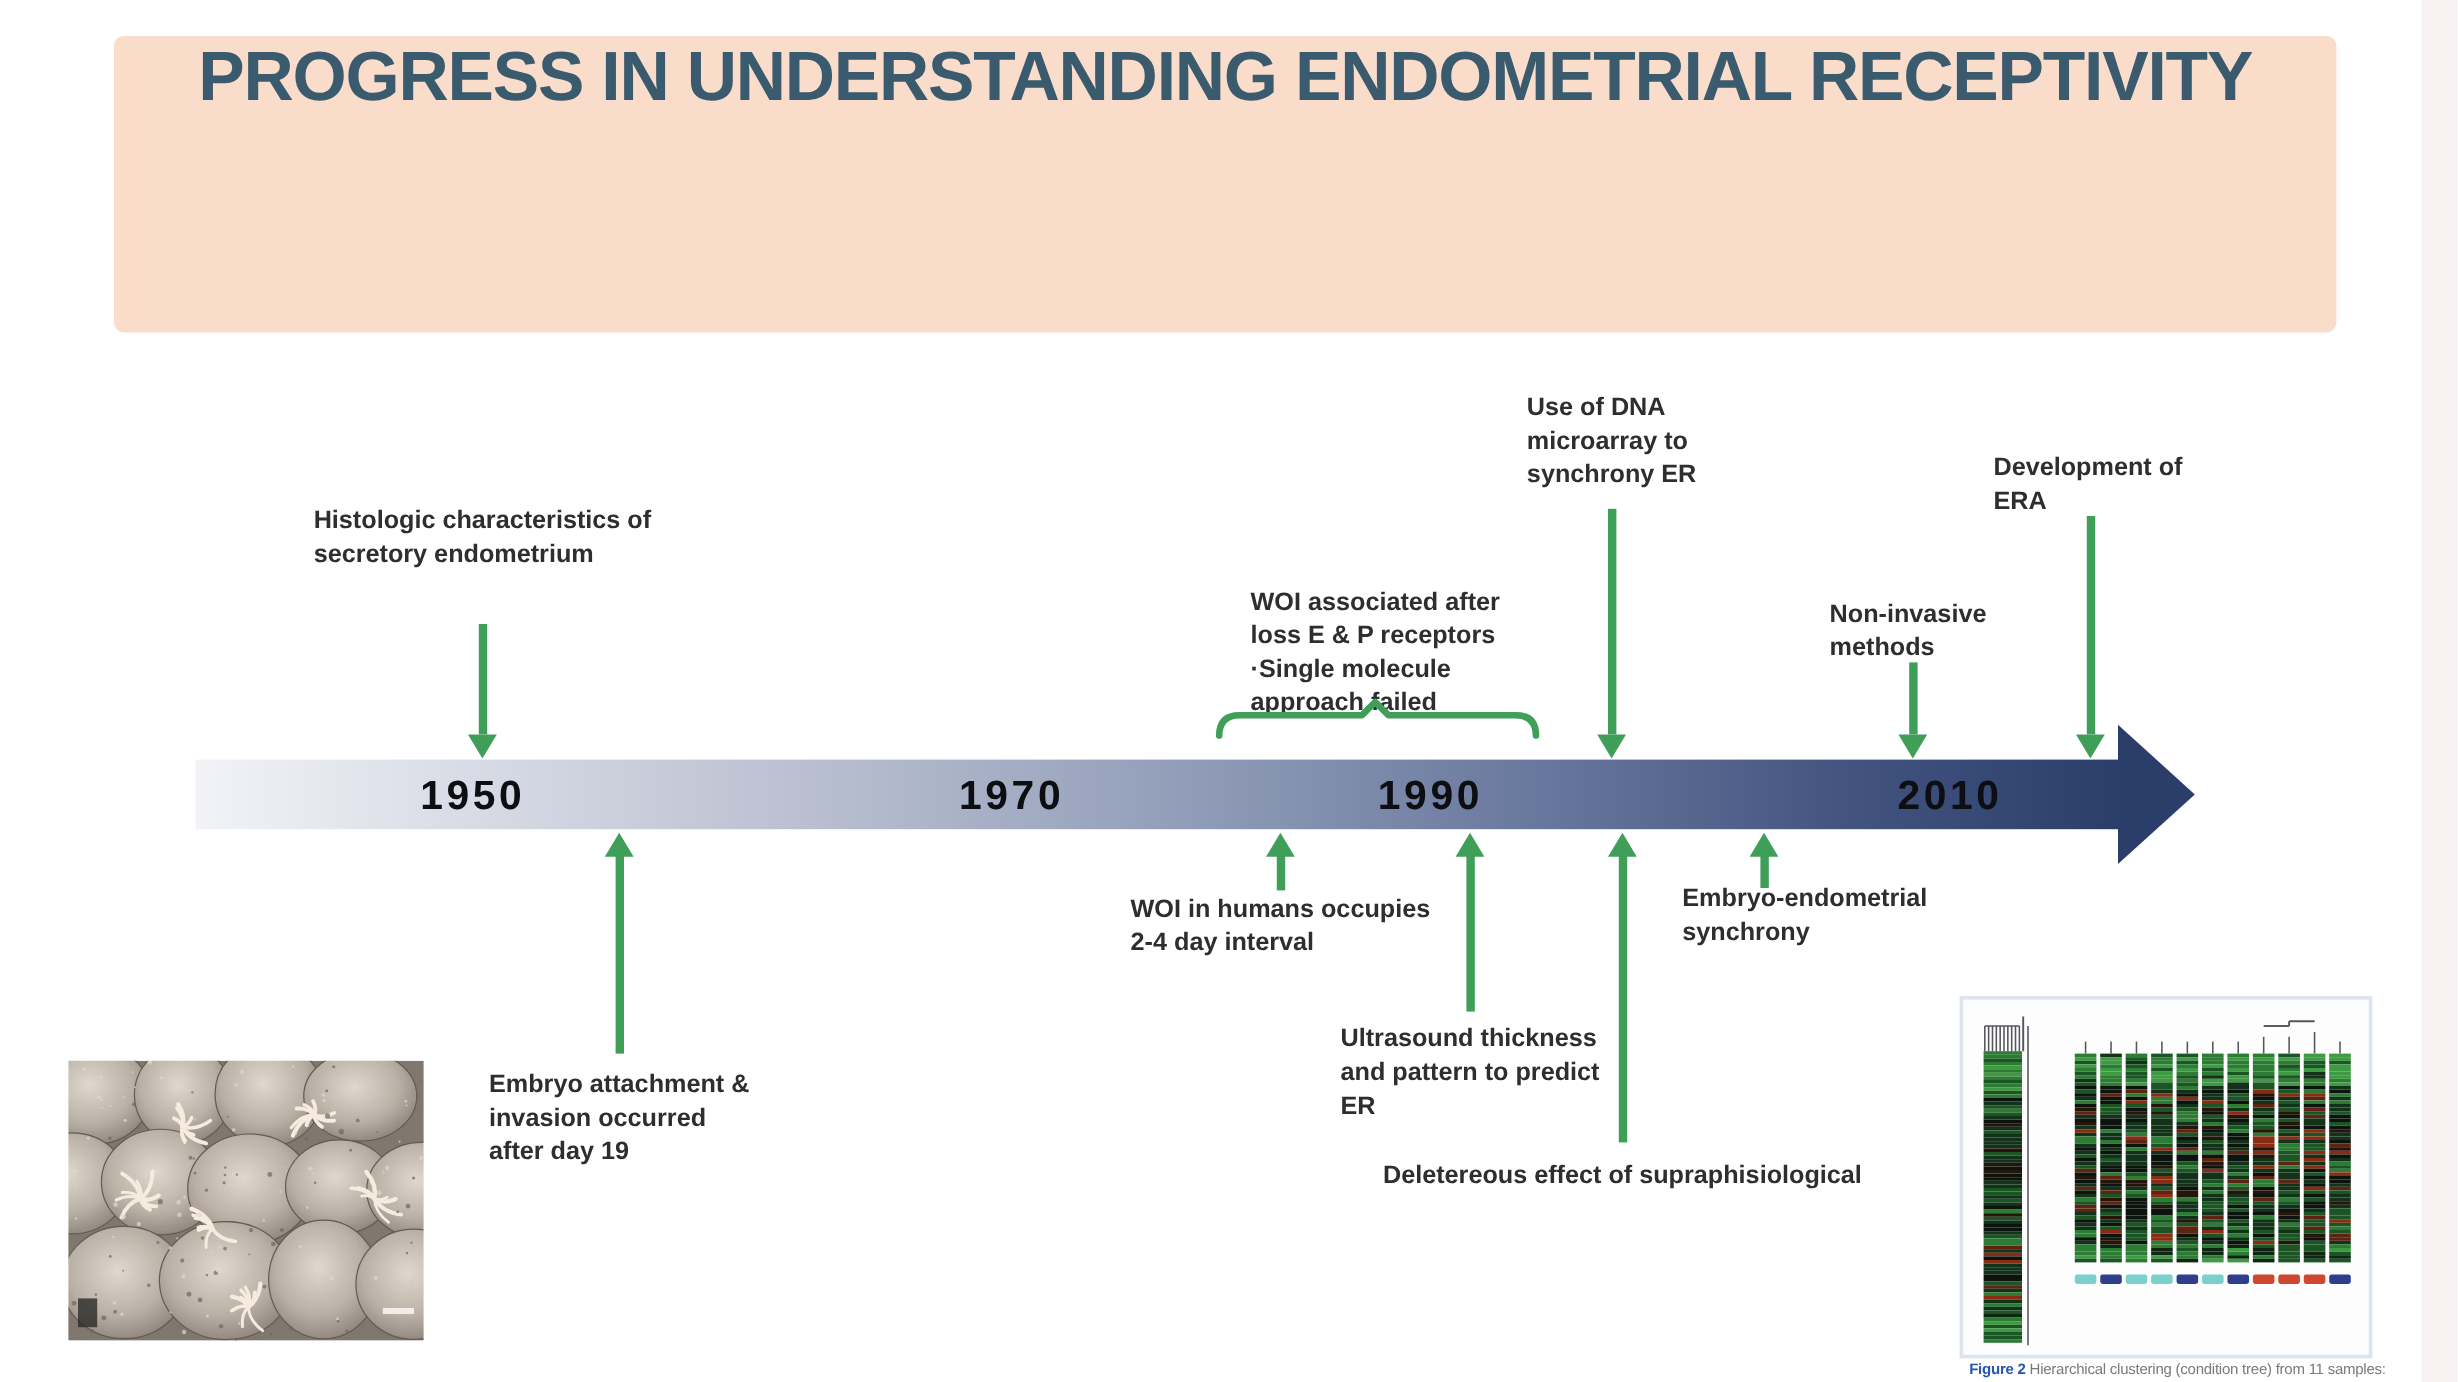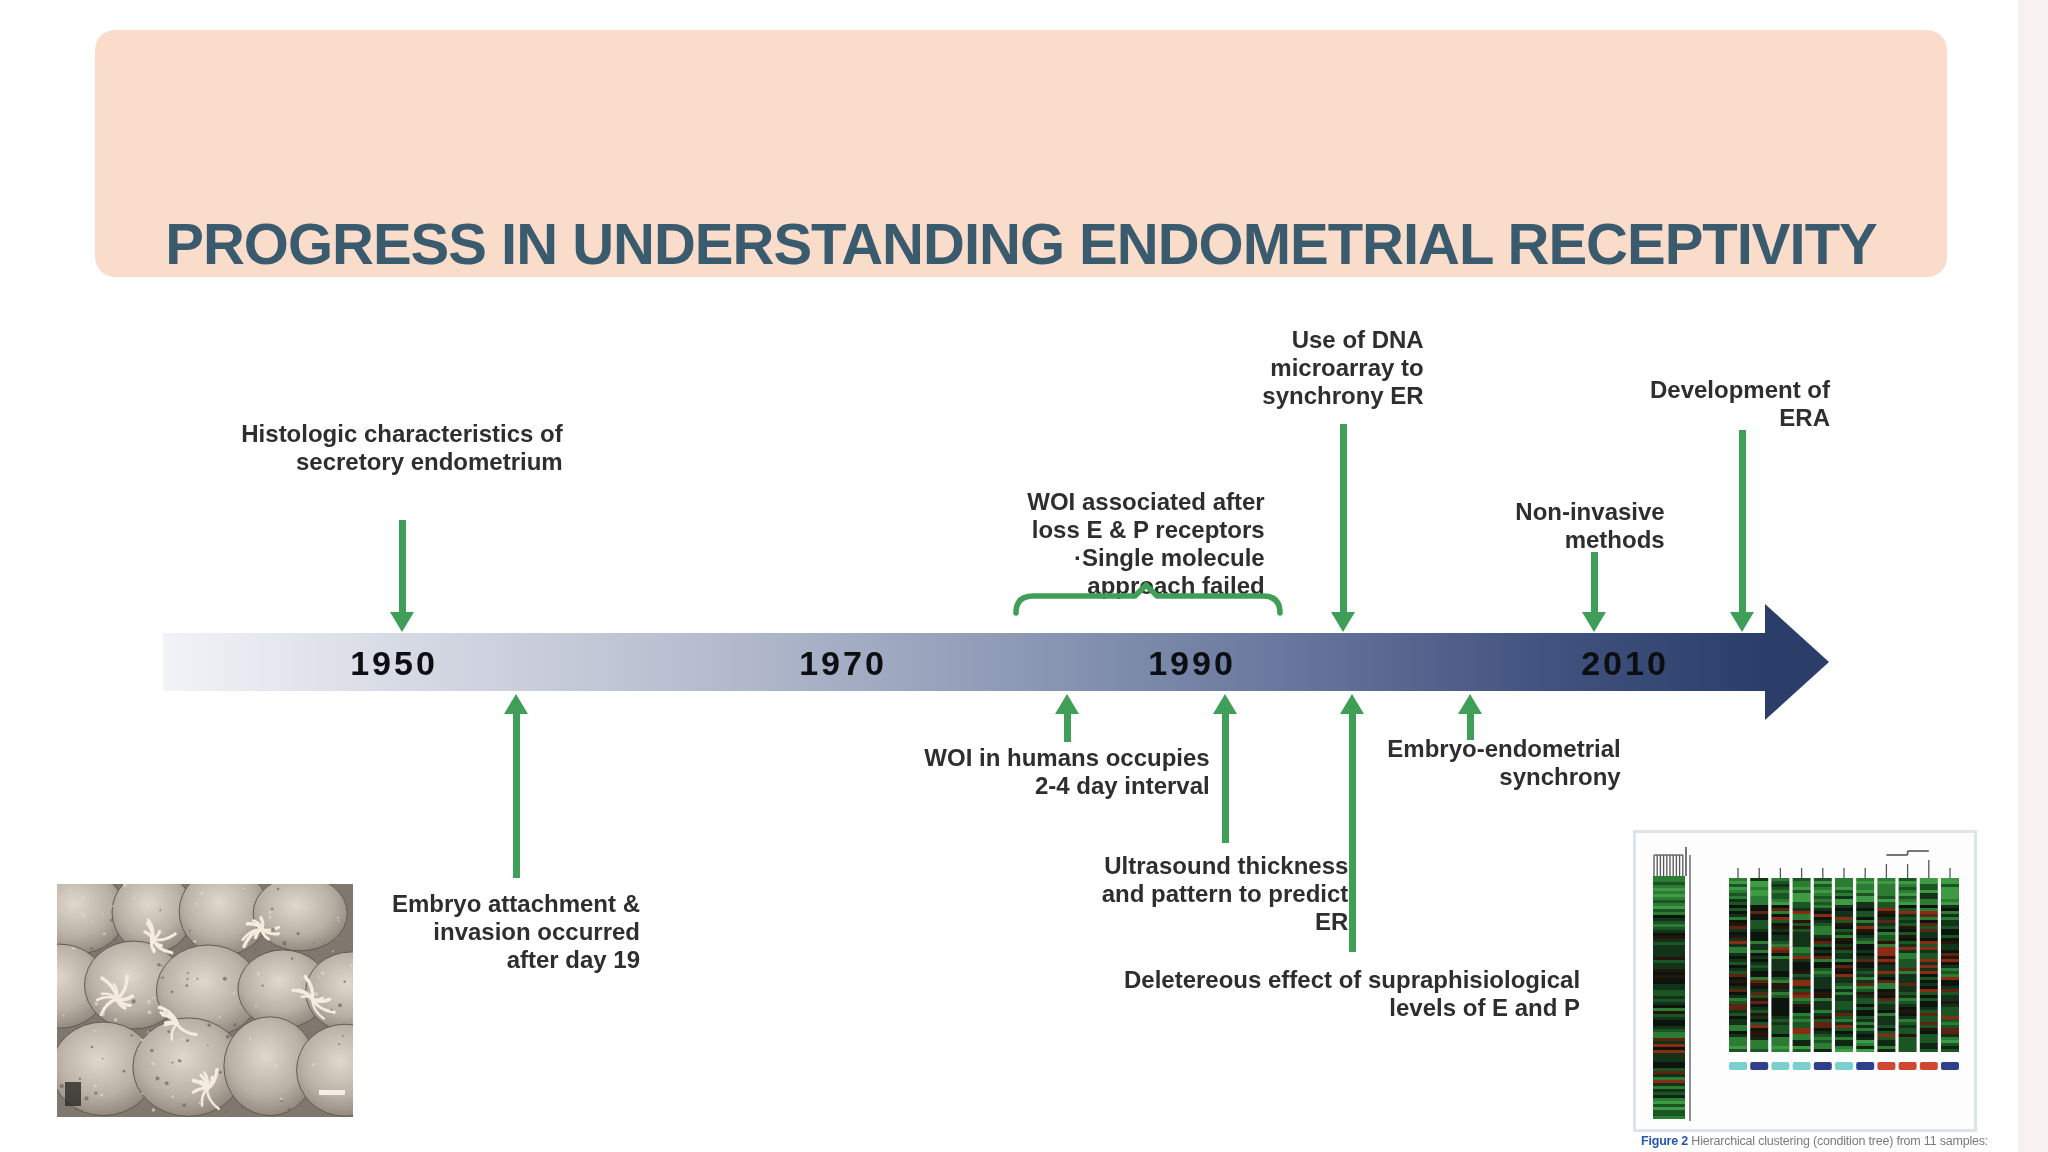--- a/index.html
+++ b/index.html
@@ -1,33 +1,33 @@
 <!DOCTYPE html>
 <html><head>
 <meta charset="utf-8">
 <style>
   html,body{margin:0;padding:0;background:#ffffff;}
   .slide{position:relative;width:2048px;height:1152px;background:#ffffff;overflow:hidden;
          font-family:"Liberation Sans",sans-serif;}
   .edge-band{position:absolute;right:0;top:0;width:30px;height:1152px;background:#f8f1f2;}
   
   .banner{position:absolute;left:95px;top:30px;width:1852px;height:247px;background:#fadccb;
-          border-radius:20px;display:flex;align-items:flex-end;justify-content:center;}
+          border-radius:8px;display:flex;align-items:flex-start;justify-content:center;}
   .banner h1{margin:0;padding:0 60px;font-size:58px;font-weight:700;letter-spacing:-1px;
              color:#3a5a6e;text-align:center;white-space:nowrap;}
   
   .tl-bar{position:absolute;left:163px;top:633px;width:1604px;height:58px;
           background:linear-gradient(to right,#f2f3f7 0%,#dcdfe8 12%,#b9bfd0 32%,#94a0ba 50%,#68779d 70%,#42537f 86%,#2b3e6a 100%);}
   .tl-head{position:absolute;left:1765px;top:604px;width:0;height:0;
            border-top:58px solid transparent;border-bottom:58px solid transparent;
            border-left:64px solid #2b3e6a;}
   .year{position:absolute;top:644px;transform:translateX(-50%);font-size:34px;font-weight:700;
         letter-spacing:3px;color:#0c0e12;}
   
-  .ev-text{position:absolute;transform:translateX(-50%);text-align:right;font-size:24px;
+  .ev-text{position:absolute;transform:translateX(-50%);text-align:left;font-size:21px;
            font-weight:600;color:#2e2e2e;line-height:28px;white-space:nowrap;}
   .shaft{position:absolute;width:7px;margin-left:-3.5px;background:#3f9e58;}
   .ahead{position:absolute;width:0;height:0;margin-left:-12px;
          border-left:12px solid transparent;border-right:12px solid transparent;}
   .ahead.down{border-top:20px solid #3f9e58;}
   .ahead.up{border-bottom:20px solid #3f9e58;}
   .bracket-svg{position:absolute;left:0;top:0;overflow:visible;}
   
   .fig-panel{position:absolute;left:1633px;top:830px;width:344px;height:302px;background:#fdfdfe;
              border:3px solid #dde4ee;box-sizing:border-box;}
@@ -112,21 +112,20 @@
       <div class="ev-text" style="left: 1225px; top: 852px;">
         <div>Ultrasound thickness</div>
         <div>and pattern to predict</div>
         <div>ER</div>
       </div>
       <div class="shaft" style="top: 712px; height: 131px; left: 1225px;"></div>
       <div class="ahead up" style="top: 694px; left: 1225px;"></div>
       <div></div>
       <div class="ev-text" style="left: 1352px; top: 966px;">
         <div>Deletereous effect of supraphisiological</div>
-        <div>levels of E and P</div>
       </div>
       <div class="shaft" style="top: 712px; height: 240px; left: 1352px;"></div>
       <div class="ahead up" style="top: 694px; left: 1352px;"></div>
       <div></div>
       <div class="ev-text" style="left: 1504px; top: 735px;">
         <div>Embryo-endometrial</div>
         <div>synchrony</div>
       </div>
       <div class="shaft" style="top: 712px; height: 28px; left: 1470px;"></div>
       <div class="ahead up" style="top: 694px; left: 1470px;"></div>

